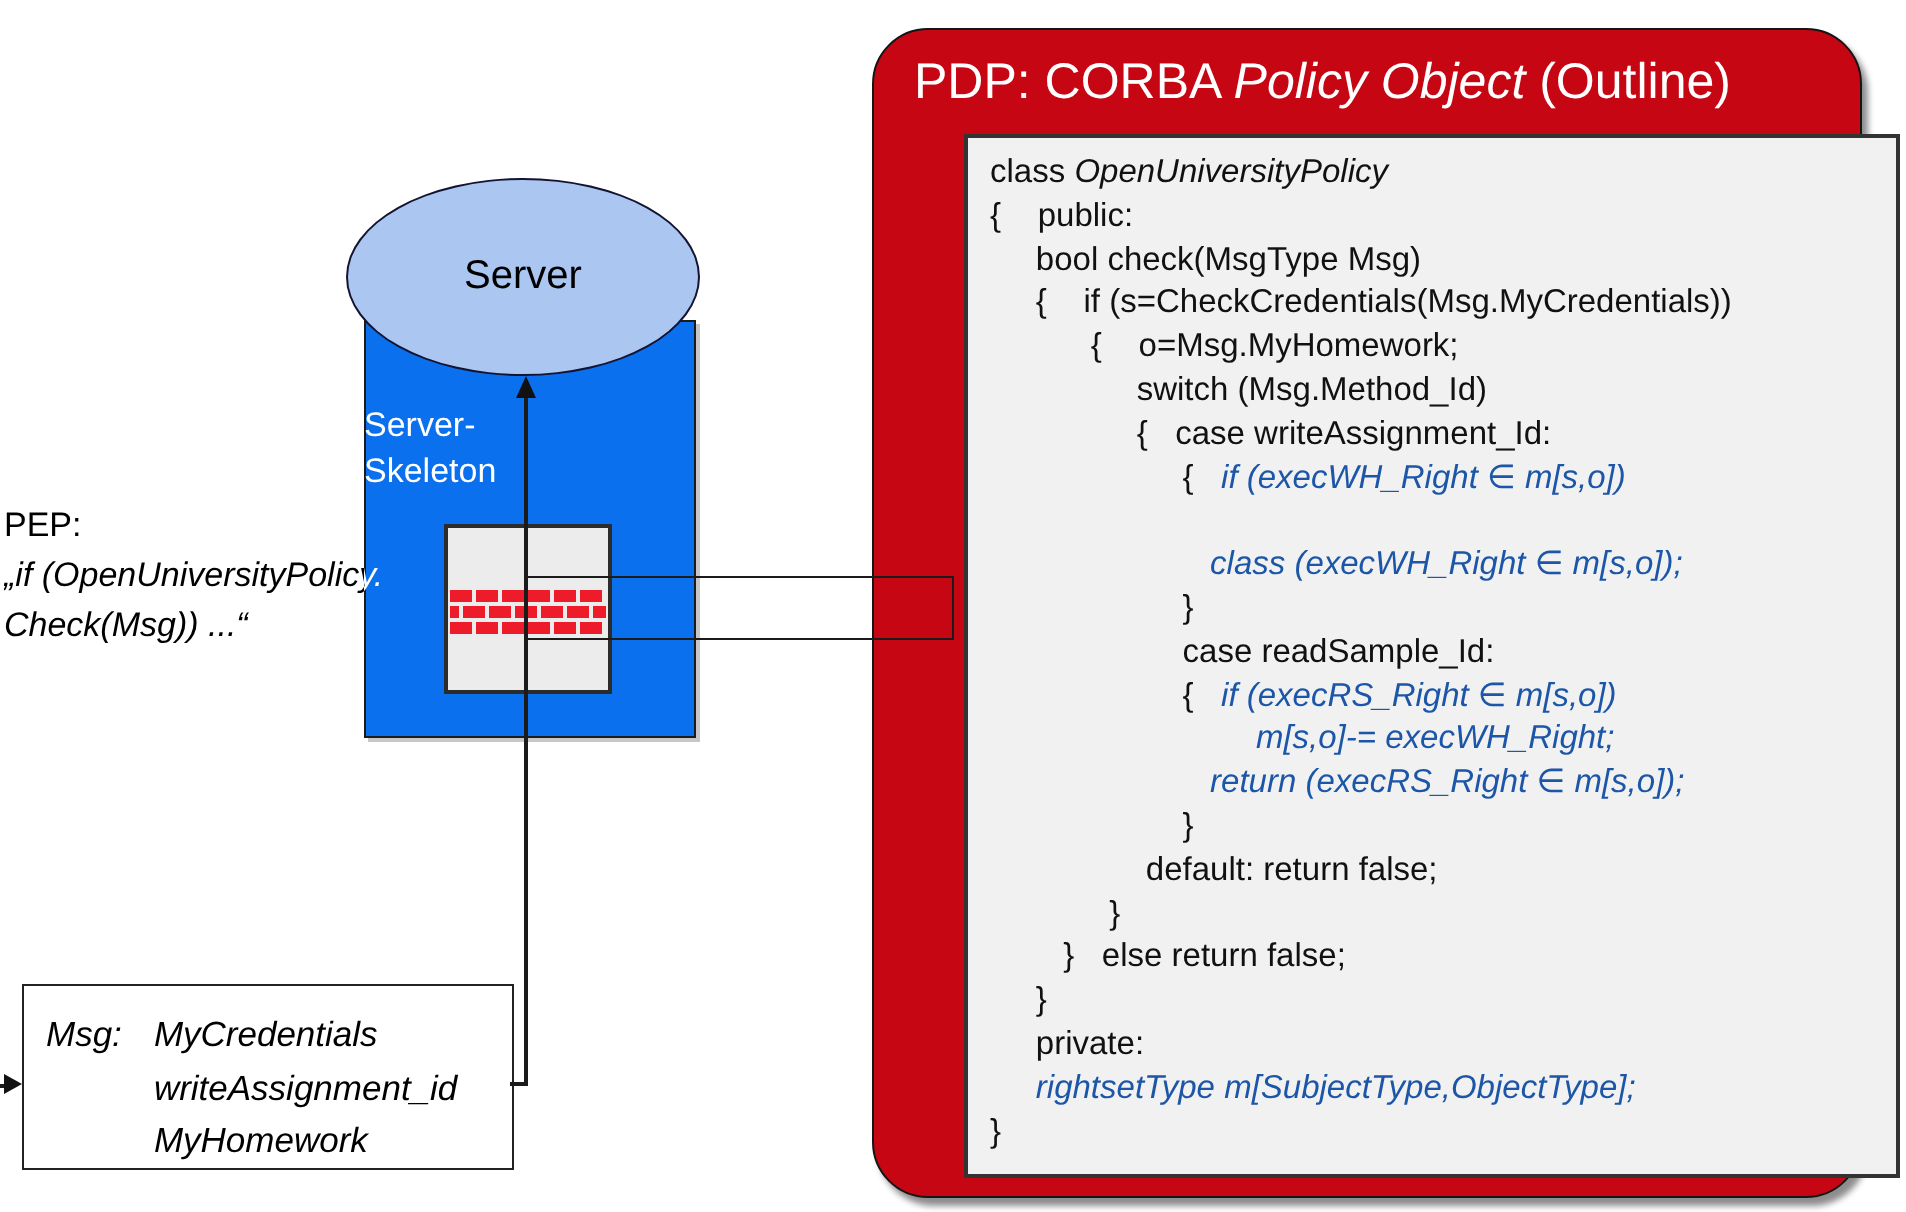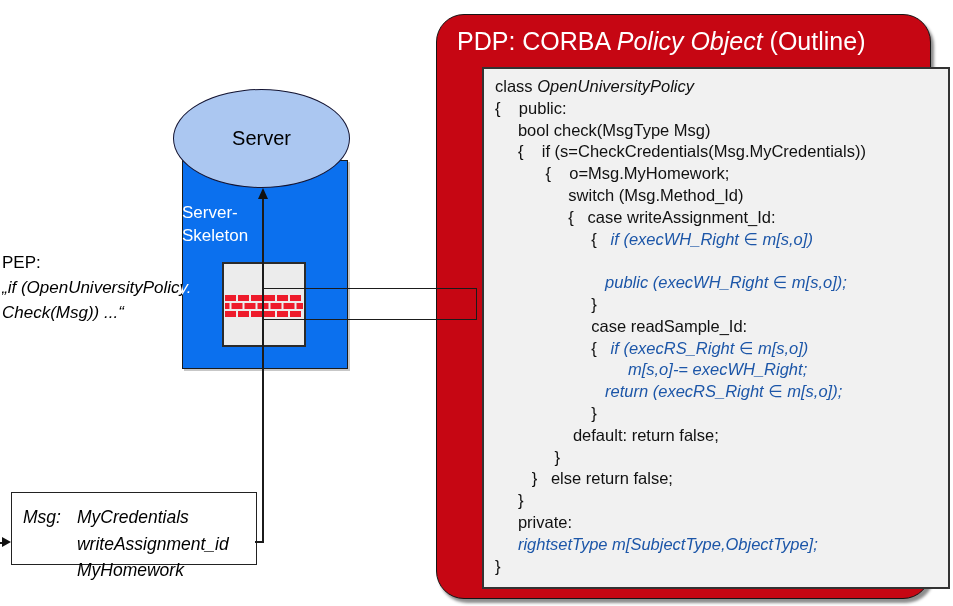--- a/index.html
+++ b/index.html
@@ -51,21 +51,21 @@
 
   .pep-text { position:absolute; left:2px; top:250px; width:230px; z-index:40; font-size:17px; line-height:25px; color:#000; }
   @supports ((-webkit-background-clip:text) or (background-clip:text)) {
     .overlap {
       background:linear-gradient(90deg,#000 0,#000 180px,#fff 180px);
       -webkit-background-clip:text; background-clip:text; color:transparent;
     }
   }
 
   .msg-box {
-    position:absolute; left:11px; top:492px; width:246px; height:73px;
+    position:absolute; left:11px; top:492px; width:246px; height:93px;
     background:#fff; border:1.7px solid #222; z-index:20;
     display:flex; gap:16px; padding:11px 0 0 11px;
     font-style:italic; font-size:17.5px; line-height:26.5px; color:#000;
   }
 
   
   .pdp {
     position:absolute; left:436px; top:14px; width:495px; height:585px;
     background:var(--pdp_red); border:1.4px solid #151515; border-radius:28px;
     box-shadow:3px 4px 3px rgba(0,0,0,.45); z-index:10;
@@ -139,21 +139,21 @@
       <div class="code">
           <div class="code-line"><span class="seg-n">class </span><span class="seg-i">OpenUniversityPolicy</span></div>
           <div class="code-line"><span class="seg-n">{    public:</span></div>
           <div class="code-line"><span class="seg-n">     bool check(MsgType Msg)</span></div>
           <div class="code-line"><span class="seg-n">     {    if (s=CheckCredentials(Msg.MyCredentials))</span></div>
           <div class="code-line"><span class="seg-n">           {    o=Msg.MyHomework;</span></div>
           <div class="code-line"><span class="seg-n">                switch (Msg.Method_Id)</span></div>
           <div class="code-line"><span class="seg-n">                {   case writeAssignment_Id:</span></div>
           <div class="code-line"><span class="seg-n">                     {   </span><span class="seg-b">if (execWH_Right ∈ m[s,o])</span></div>
           <div class="code-line"><span class="seg-n">                             </span></div>
-          <div class="code-line"><span class="seg-n">                        </span><span class="seg-b">public (execWH_Right ∈ m[s,o]);</span></div>
+          <div class="code-line"><span class="seg-n">                        </span><span class="seg-b">class (execWH_Right ∈ m[s,o]);</span></div>
           <div class="code-line"><span class="seg-n">                     }</span></div>
           <div class="code-line"><span class="seg-n">                     case readSample_Id:</span></div>
           <div class="code-line"><span class="seg-n">                     {   </span><span class="seg-b">if (execRS_Right ∈ m[s,o])</span></div>
           <div class="code-line"><span class="seg-n">                             </span><span class="seg-b">m[s,o]-= execWH_Right;</span></div>
           <div class="code-line"><span class="seg-n">                        </span><span class="seg-b">return (execRS_Right ∈ m[s,o]);</span></div>
           <div class="code-line"><span class="seg-n">                     }</span></div>
           <div class="code-line"><span class="seg-n">                 default: return false;</span></div>
           <div class="code-line"><span class="seg-n">             }</span></div>
           <div class="code-line"><span class="seg-n">        }   else return false;</span></div>
           <div class="code-line"><span class="seg-n">     }</span></div>

